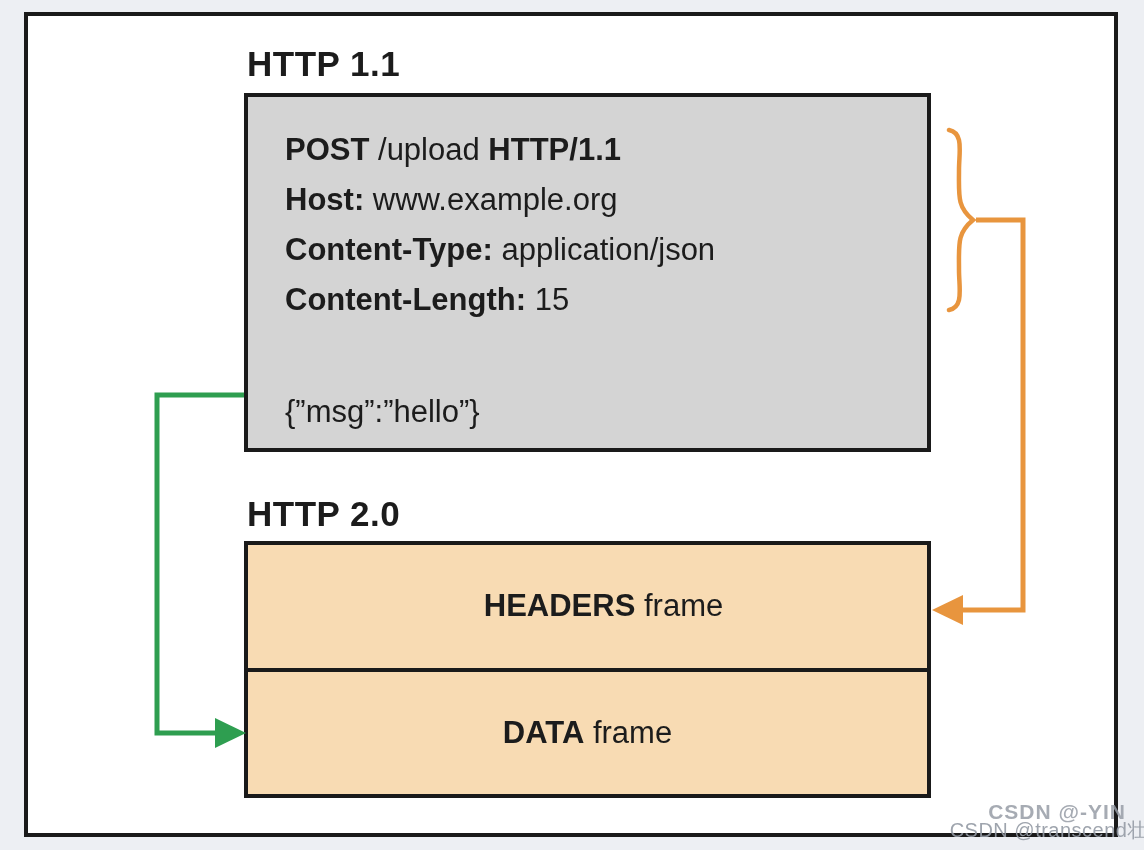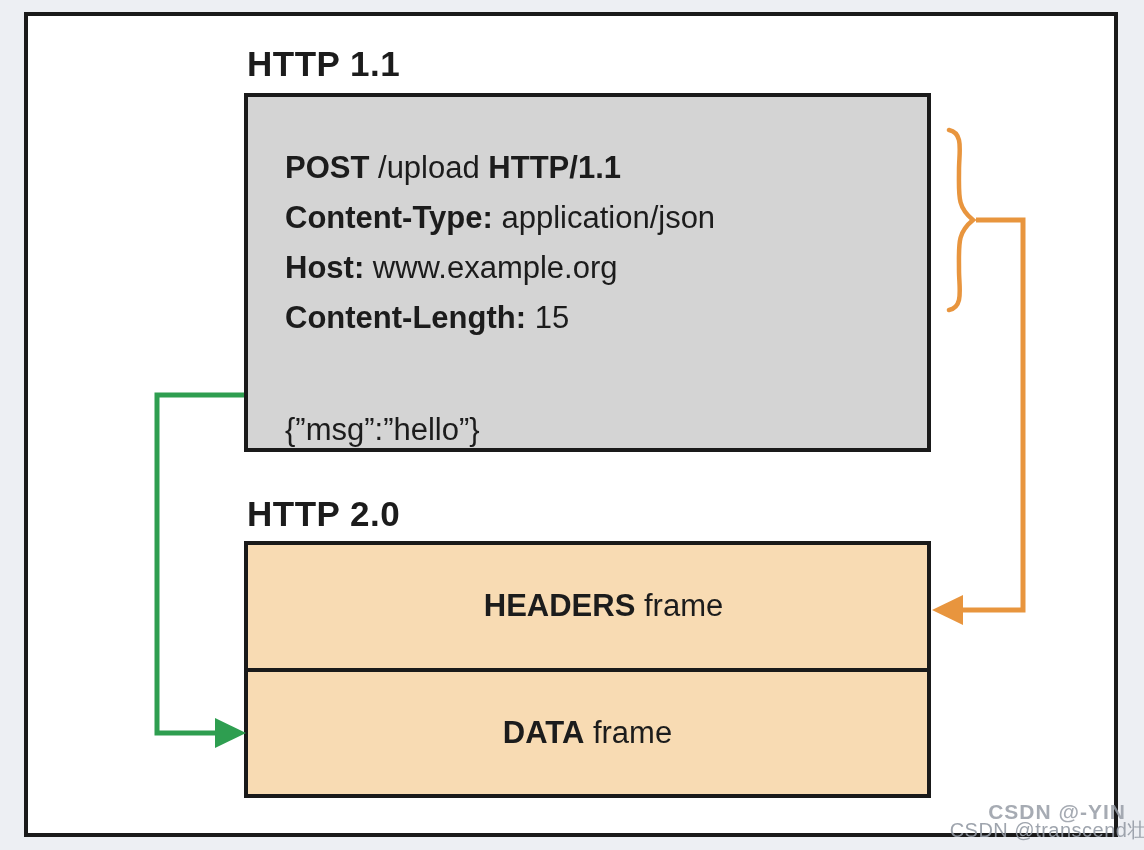--- a/index.html
+++ b/index.html
@@ -10,21 +10,21 @@
   html,body{width:1144px;height:850px;overflow:hidden;}
   body{background:var(--page_bg);font-family:"Liberation Sans",sans-serif;color:var(--text);}
   .page{position:relative;width:1144px;height:850px;}
   .canvas{position:absolute;left:24px;top:12px;width:1094px;height:825px;
           background:#ffffff;border:4px solid var(--border);}
   .section-label{position:absolute;font-size:35px;font-weight:600;letter-spacing:.5px;z-index:3;}
   .label-http1{left:247px;top:44px;}
   .label-http2{left:247px;top:494px;}
   .request-box{position:absolute;left:244px;top:93px;width:687px;height:359px;
                background:var(--request_fill);border:4px solid var(--border);
-               padding:46px 20px 0 37px;z-index:2;}
+               padding:28px 20px 0 37px;z-index:2;}
   .req-line{font-size:31px;line-height:50px;white-space:pre;}
   .req-line .b,.frame-label .b{font-weight:700;}
   .req-body{font-size:31px;line-height:50px;margin-top:62px;white-space:pre;}
   .frames{position:absolute;left:244px;top:541px;width:687px;height:257px;
           border:4px solid var(--border);display:flex;flex-direction:column;z-index:2;}
   .frame-cell{flex:1;background:var(--frame_fill);display:flex;align-items:center;justify-content:center;}
   .frame-cell.first{border-bottom:4px solid var(--border);padding-left:32px;}
   .frame-label{font-size:31px;white-space:pre;}
   .overlay{position:absolute;left:0;top:0;width:1144px;height:850px;z-index:4;pointer-events:none;}
   .watermark{position:absolute;z-index:6;text-align:right;white-space:nowrap;}
@@ -35,22 +35,22 @@
 <body>
 
 <div class="page">
 
   <div class="canvas"></div>
 
   <div class="section-label label-http1">HTTP 1.1</div>
 
   <div class="request-box">
     <div class="req-line"><span class="b">POST</span><span> /upload </span><span class="b">HTTP/1.1</span></div>
+    <div class="req-line"><span class="b">Host:</span><span> www.example.org</span></div>
     <div class="req-line"><span class="b">Content-Type:</span><span> application/json</span></div>
-    <div class="req-line"><span class="b">Host:</span><span> www.example.org</span></div>
     <div class="req-line"><span class="b">Content-Length:</span><span> 15</span></div>
     <div class="req-body">{”msg”:”hello”}</div>
   </div>
 
   <div class="section-label label-http2">HTTP 2.0</div>
 
   <div class="frames">
     <div class="frame-cell first">
       <div class="frame-label"><span class="b">HEADERS</span><span> frame</span></div>
     </div>

